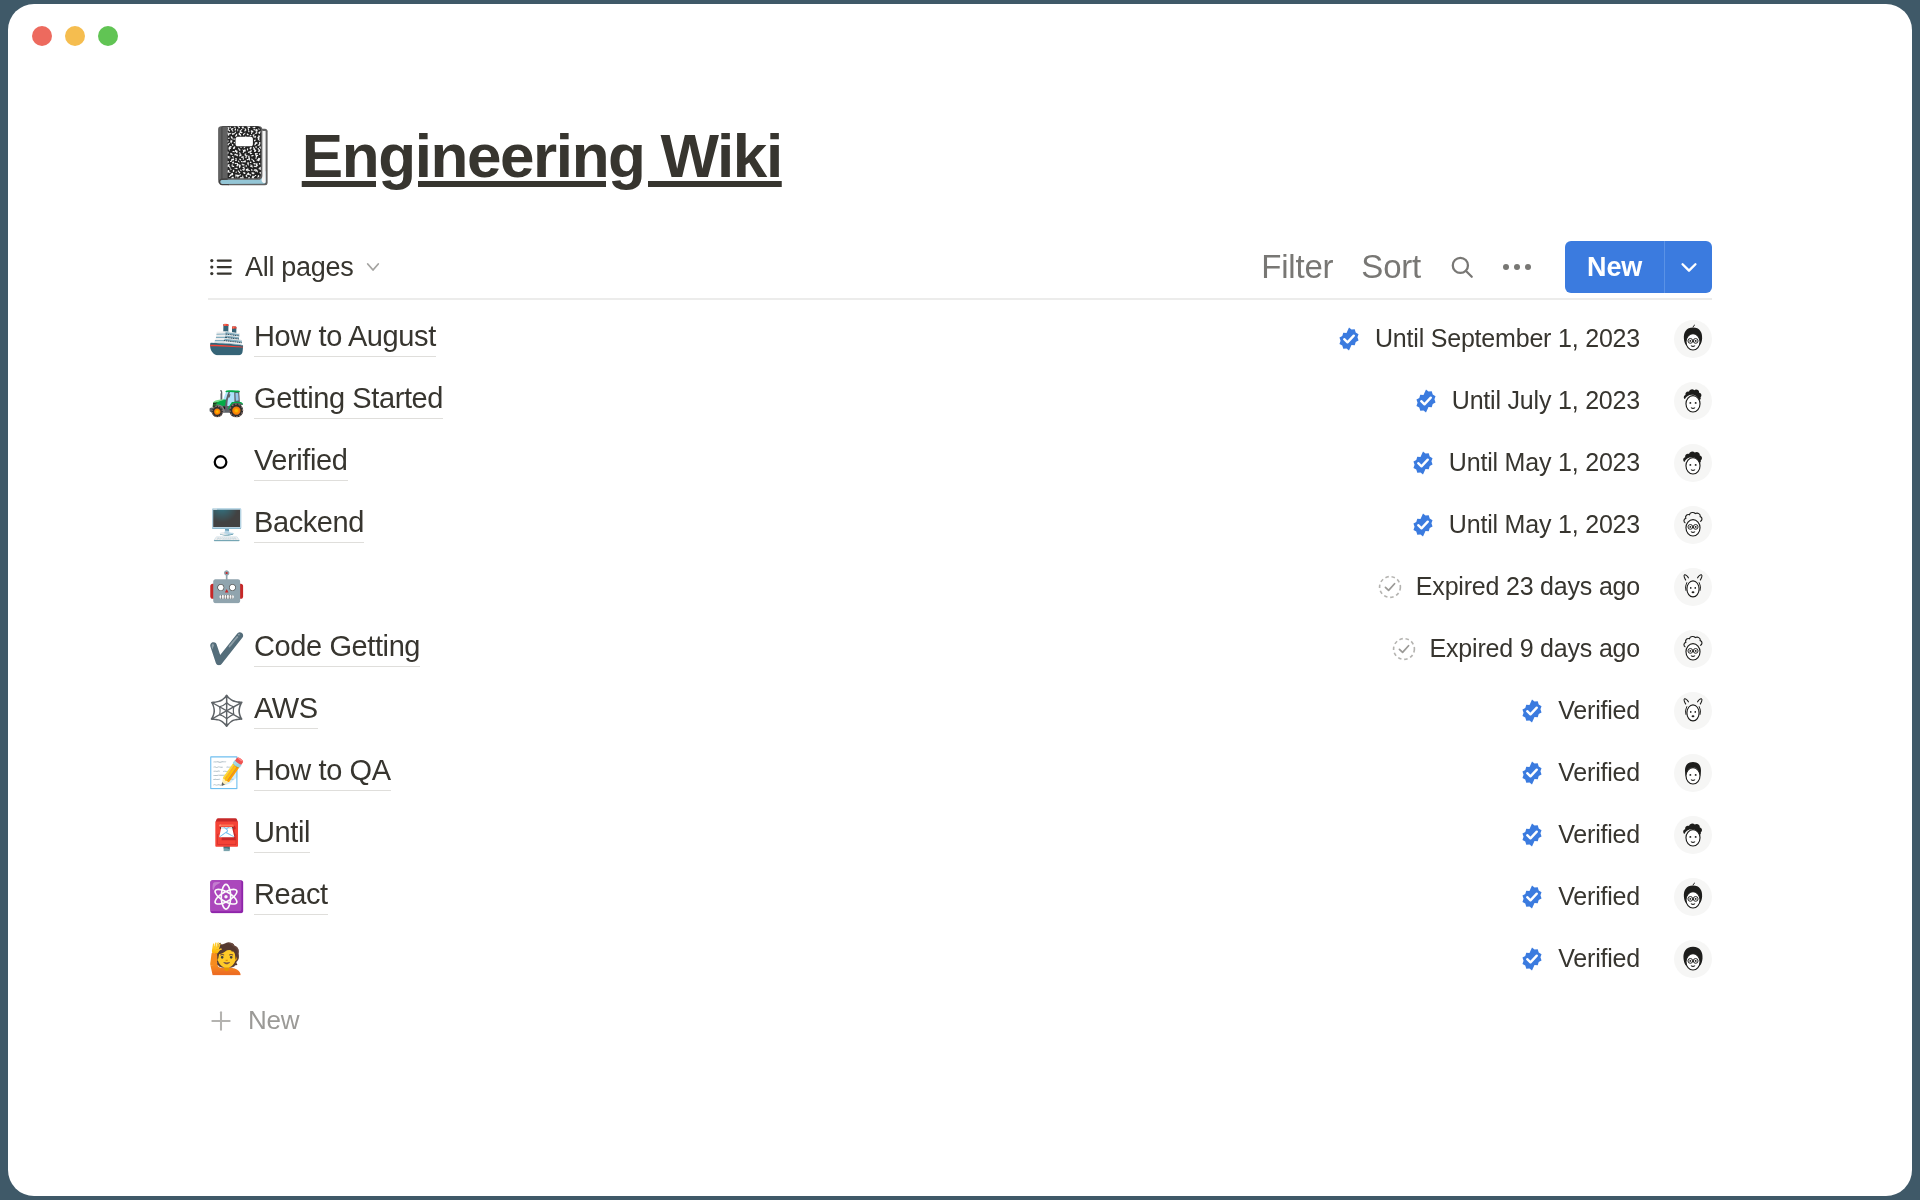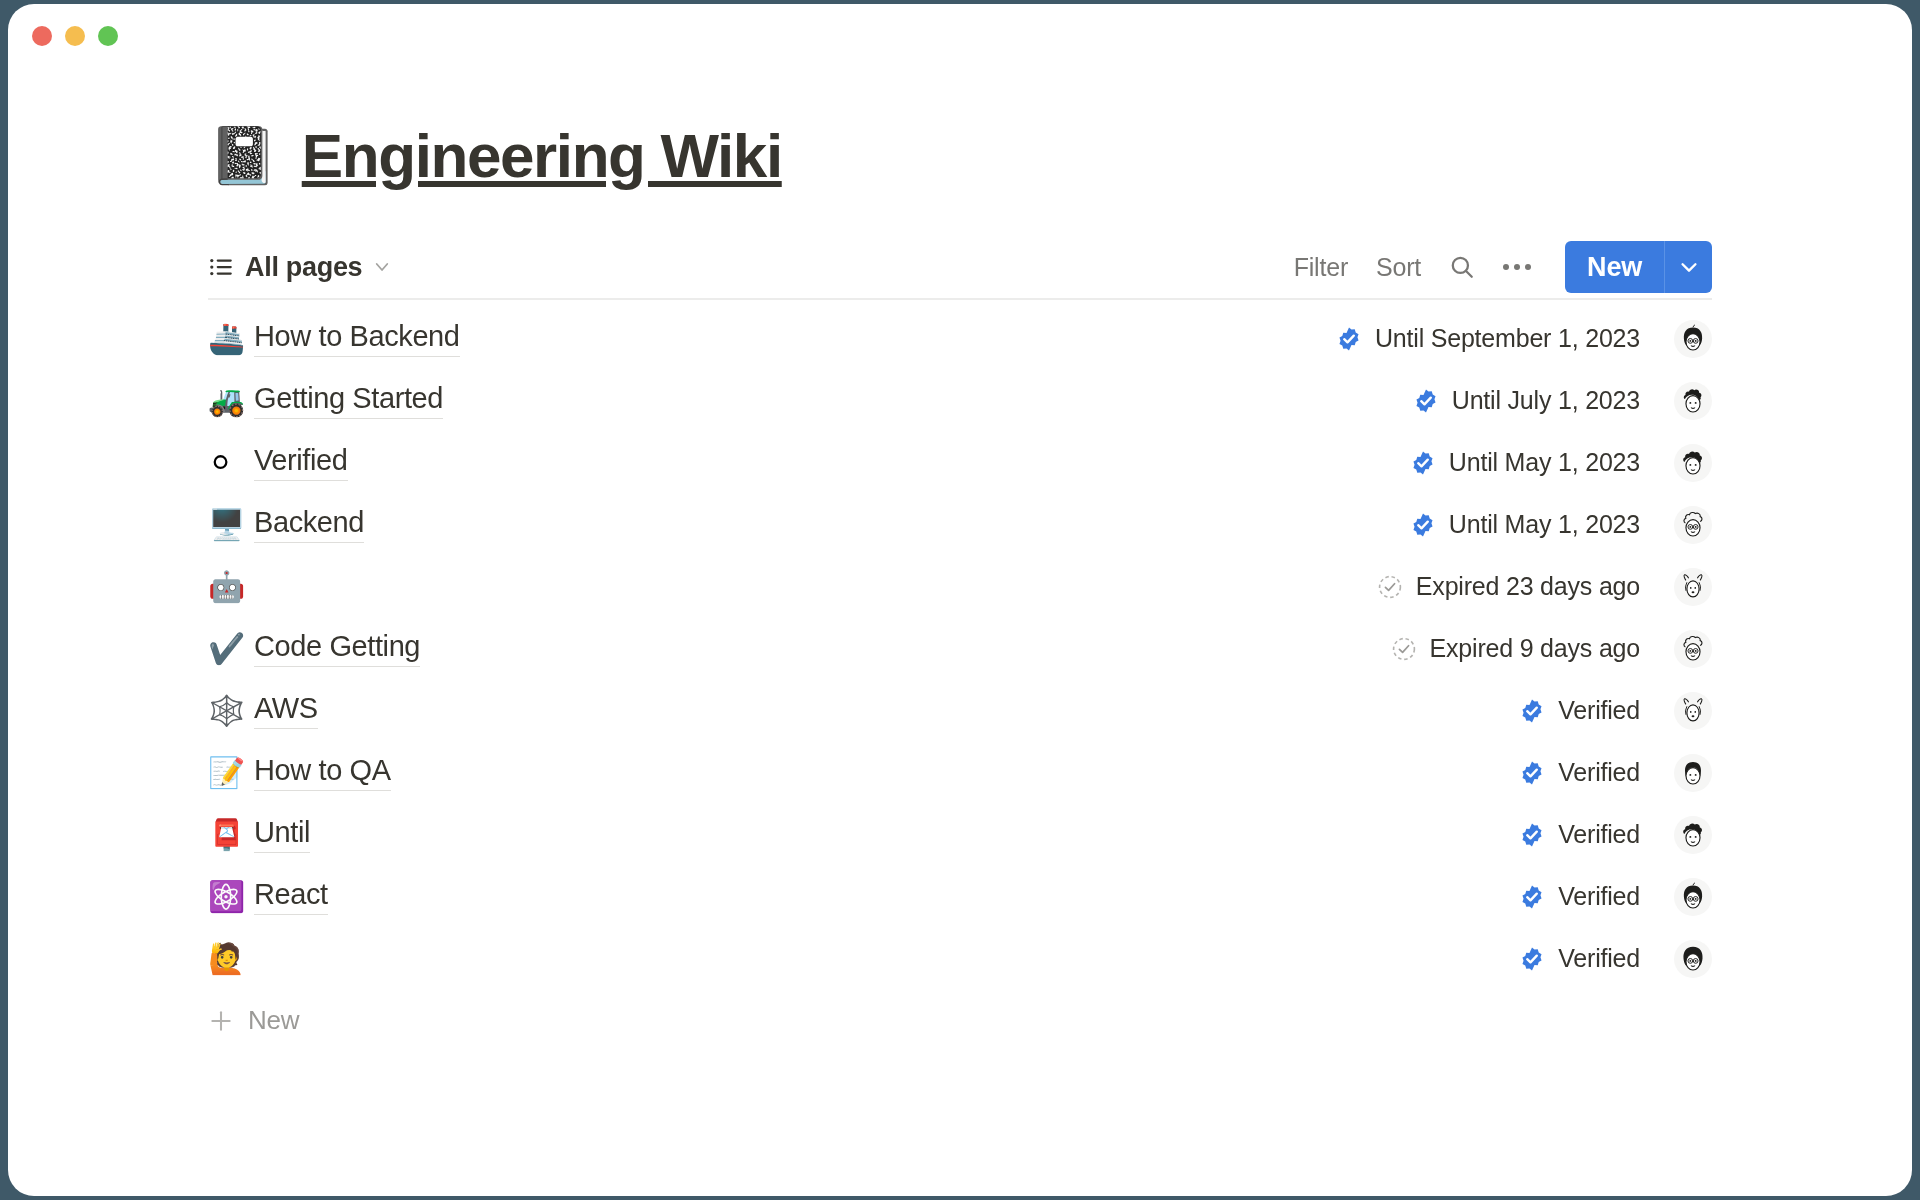--- a/index.html
+++ b/index.html
@@ -91,40 +91,40 @@
   }
 
   .list-icon {
     width: 26px;
     height: 26px;
     display: block;
   }
 
   .view-name {
     font-size: 27px;
-    font-weight: 700;
+    font-weight: 400;
     color: #37352f;
     letter-spacing: -0.3px;
   }
 
   .chev-small {
     width: 18px;
     height: 18px;
     display: block;
     opacity: .45;
   }
 
   .toolbar-right {
     display: flex;
     align-items: center;
     gap: 0;
   }
 
   .tb-text {
-    font-size: 25px;
+    font-size: 33px;
     color: #787774;
     padding: 6px 14px;
     cursor: pointer;
     letter-spacing: -0.2px;
   }
 
   .tb-icon {
     padding: 6px 14px;
     display: flex;
     align-items: center;
@@ -323,21 +323,21 @@
         </div>
 
       </div>
     </div>
 
     <div class="divider"></div>
 
     <div class="list" id="list-body">
         <div class="row">
           <span class="row-emoji">🚢</span>
-          <span class="row-title">How to Backend</span>
+          <span class="row-title">How to August</span>
           <span class="row-spacer"></span>
           <span class="row-status">
             <span>
               <svg class="badge" viewBox="0 0 24 24">
                 <path fill="#3b7bdf" d="M12 1.4l2.3 1.9 3-.2.9 2.9 2.6 1.5-1 2.9 1 2.9-2.6 1.5-.9 2.9-3-.2L12 22.6l-2.3-1.9-3 .2-.9-2.9L3.2 16.5l1-2.9-1-2.9 2.6-1.5.9-2.9 3 .2z"></path>
                 <polyline points="7.6 12.2 10.6 15.1 16.4 8.9" fill="none" stroke="#ffffff" stroke-width="2.2" stroke-linecap="round" stroke-linejoin="round"></polyline>
               </svg>
             </span>
             <span class="status-text">Until September 1, 2023</span>
           </span>

